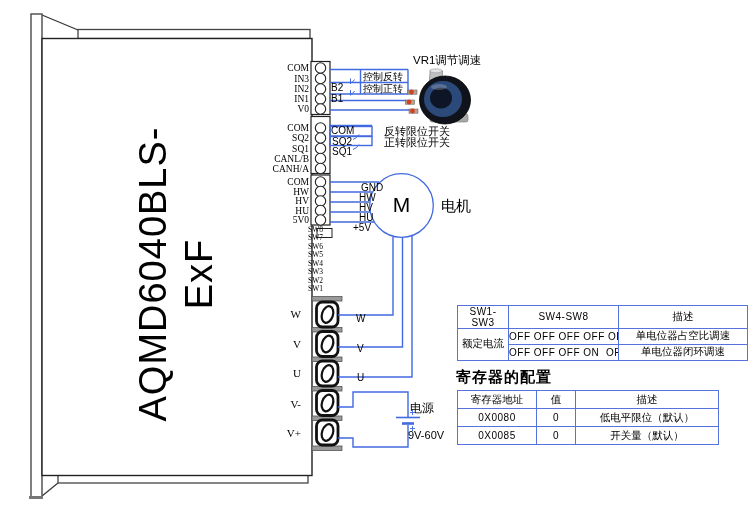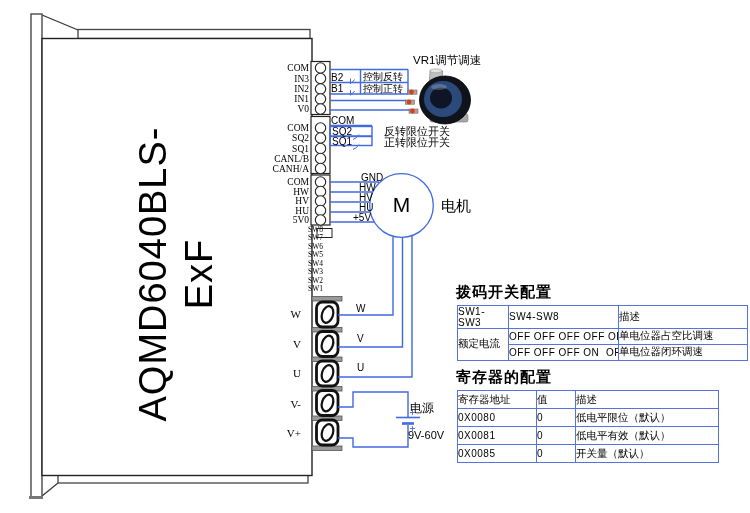--- a/index.html
+++ b/index.html
@@ -3,27 +3,27 @@
 <meta charset="utf-8">
 <style>
   html,body{margin:0;padding:0;}
   #canvas{position:relative;width:750px;height:513px;background:#ffffff;overflow:hidden;
           font-family:"Liberation Sans",sans-serif;color:#000;}
   #wires{position:absolute;left:0;top:0;}
   .lbl{position:absolute;white-space:nowrap;line-height:1;}
   .pin-lbl{font-family:"Liberation Serif",serif;font-size:9.5px;text-align:right;width:52px;left:257px;height:10px;line-height:10px;}
   .sw-lbl{font-family:"Liberation Serif",serif;font-size:7.5px;text-align:right;width:30px;left:293px;height:8px;line-height:8px;}
   .term-lbl{font-family:"Liberation Serif",serif;font-size:11px;text-align:right;width:40px;left:261px;height:12px;line-height:12px;}
-  .wire-lbl{font-size:10px;}
+  .wire-lbl{font-size:10px;margin-top:10px;}
   .cn{font-size:10px;}
   .model{position:absolute;left:-20px;top:251px;width:345px;height:46px;line-height:46px;
          transform:rotate(-90deg);text-align:center;font-size:38px;font-weight:500;letter-spacing:1px;}
   .title{position:absolute;font-size:15px;font-weight:bold;letter-spacing:1px;}
   table{border-collapse:collapse;position:absolute;table-layout:fixed;}
-  td{border:1px solid #5572dd;padding:0;font-size:10.5px;overflow:hidden;}
+  td{border:1px solid #5572dd;text-align:center;padding:0;font-size:10.5px;overflow:hidden;}
   .t-sw{font-size:10px;letter-spacing:0.5px;white-space:pre;}
   .mono-head{font-size:10px;letter-spacing:0.5px;}
 </style>
 </head>
 <body>
 
 <div id="canvas">
 
   <svg id="wires" width="750" height="513" viewBox="0 0 750 513">
 
@@ -205,21 +205,20 @@
   <div class="lbl" style="left:386px;top:194px;width:31px;text-align:center;font-size:21px">M</div>
   <div class="lbl" style="left:441px;top:197.5px;font-size:15px">电机</div>
 
   <div class="lbl wire-lbl" style="left:356px;top:303.5px">W</div>
   <div class="lbl wire-lbl" style="left:357px;top:333.5px">V</div>
   <div class="lbl wire-lbl" style="left:357px;top:362.5px">U</div>
 
   <div class="lbl" style="left:410px;top:402px;font-size:12px">电源</div>
   <div class="lbl" style="left:408px;top:429.5px;font-size:11px">9V-60V</div>
 
-  <div class="title" style="left:456px;top:283px">拨码开关配置</div>
   <table style="left:457px;top:304.5px;width:290px">
     <colgroup>
         <col style="width:51px">
         <col style="width:110px">
         <col style="width:129px">
       </colgroup>
     <tbody>
         <tr style="height:13px">
       <td class="mono-head">SW1-SW3</td>
       <td class="mono-head">SW4-SW8</td>
@@ -249,25 +248,20 @@
       <td>寄存器地址</td>
       <td>值</td>
       <td>描述</td>
     </tr>
     <tr style="height:18px">
       <td class="mono-head">0X0080</td>
       <td class="mono-head">0</td>
       <td>低电平限位（默认）</td>
     </tr>
     <tr style="height:18px">
-      <td class="mono-head">0X0081</td>
-      <td class="mono-head">0</td>
-      <td>低电平有效（默认）</td>
-    </tr>
-    <tr style="height:18px">
       <td class="mono-head">0X0085</td>
       <td class="mono-head">0</td>
       <td>开关量（默认）</td>
     </tr>
   </tbody>
     </table>
 
 </div>
 
 </body></html>

